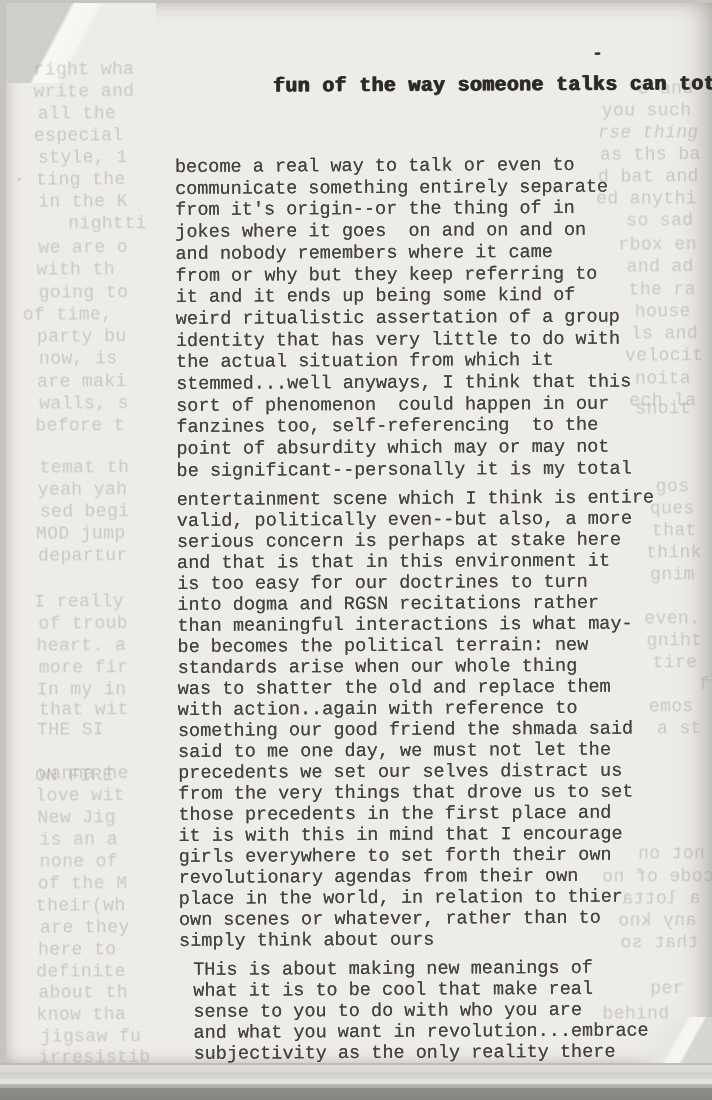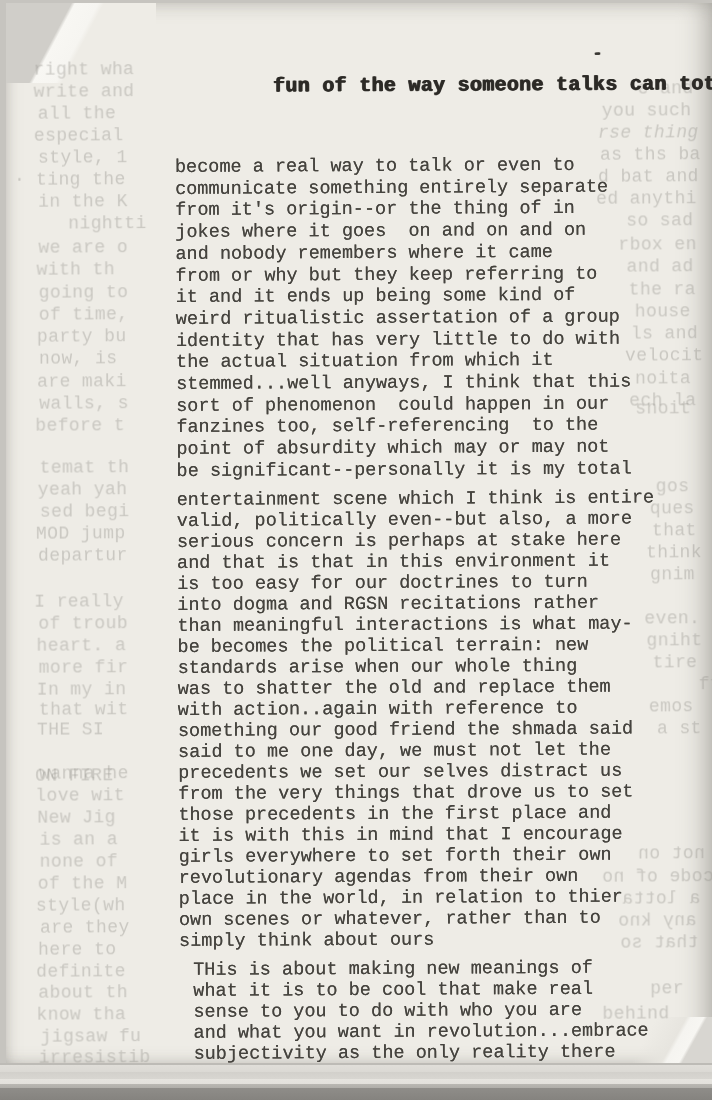--- a/index.html
+++ b/index.html
@@ -97,21 +97,21 @@
         <span class="ghost-frag" style="left: 40px; top: 102px;">all the</span>
         <span class="ghost-frag" style="left: 36px; top: 124px;">especial</span>
         <span class="ghost-frag" style="left: 40px; top: 146px;">style, 1</span>
         <span class="ghost-frag" style="left: 38px; top: 168px;">ting the</span>
         <span class="ghost-frag" style="left: 16px; top: 168px;">·</span>
         <span class="ghost-frag" style="left: 40px; top: 190px;">in the K</span>
         <span class="ghost-frag" style="left: 38px; top: 212px; margin-left: 32px;">nightti</span>
         <span class="ghost-frag" style="left: 40px; top: 236px;">we are o</span>
         <span class="ghost-frag" style="left: 38px; top: 258px;">with th</span>
         <span class="ghost-frag" style="left: 40px; top: 281px; text-align: center;">going to</span>
-        <span class="ghost-frag" style="left: 40px; top: 303px;">of time,</span>
+        <span class="ghost-frag" style="left: 24px; top: 303px;">of time,</span>
         <span class="ghost-frag" style="left: 38px; top: 325px;">party bu</span>
         <span class="ghost-frag" style="left: 40px; top: 347px;">now, is</span>
         <span class="ghost-frag" style="left: 38px; top: 370px;">are maki</span>
         <span class="ghost-frag" style="left: 40px; top: 392px;">walls, s</span>
         <span class="ghost-frag" style="left: 36px; top: 414px;">before t</span>
         <span class="ghost-frag" style="left: 40px; top: 456px;">temat th</span>
         <span class="ghost-frag" style="left: 38px; top: 478px;">yeah yah</span>
         <span class="ghost-frag" style="left: 40px; top: 500px;">sed begi</span>
         <span class="ghost-frag" style="left: 36px; top: 522px;">MOD jump</span>
         <span class="ghost-frag" style="left: 38px; top: 544px;">departur</span>
@@ -122,21 +122,21 @@
         <span class="ghost-frag" style="left: 36px; top: 678px;">In my in</span>
         <span class="ghost-frag" style="left: 38px; top: 698px;">that wit</span>
         <span class="ghost-frag" style="left: 36px; top: 718px;">THE SI</span>
         <span class="ghost-frag" style="left: 34px; top: 764px;">ON FIRE</span>
         <span class="ghost-frag" style="left: 38px; top: 762px;">wanna he</span>
         <span class="ghost-frag" style="left: 34px; top: 784px;">love wit</span>
         <span class="ghost-frag" style="left: 36px; top: 806px;">New Jig</span>
         <span class="ghost-frag" style="left: 38px; top: 828px;">is an a</span>
         <span class="ghost-frag" style="left: 38px; top: 850px;">none of</span>
         <span class="ghost-frag" style="left: 36px; top: 872px;">of the M</span>
-        <span class="ghost-frag" style="left: 34px; top: 894px;">style(wh</span>
+        <span class="ghost-frag" style="left: 34px; top: 894px;">their(wh</span>
         <span class="ghost-frag" style="left: 38px; top: 916px;">are they</span>
         <span class="ghost-frag" style="left: 36px; top: 938px;">here to</span>
         <span class="ghost-frag" style="left: 34px; top: 960px;">definite</span>
         <span class="ghost-frag" style="left: 36px; top: 981px;">about th</span>
         <span class="ghost-frag" style="left: 34px; top: 1003px;">know tha</span>
         <span class="ghost-frag" style="left: 38px; top: 1025px;">jigsaw fu</span>
         <span class="ghost-frag" style="left: 36px; top: 1046px;">irresistib</span>
       </div>
 
     <div>

